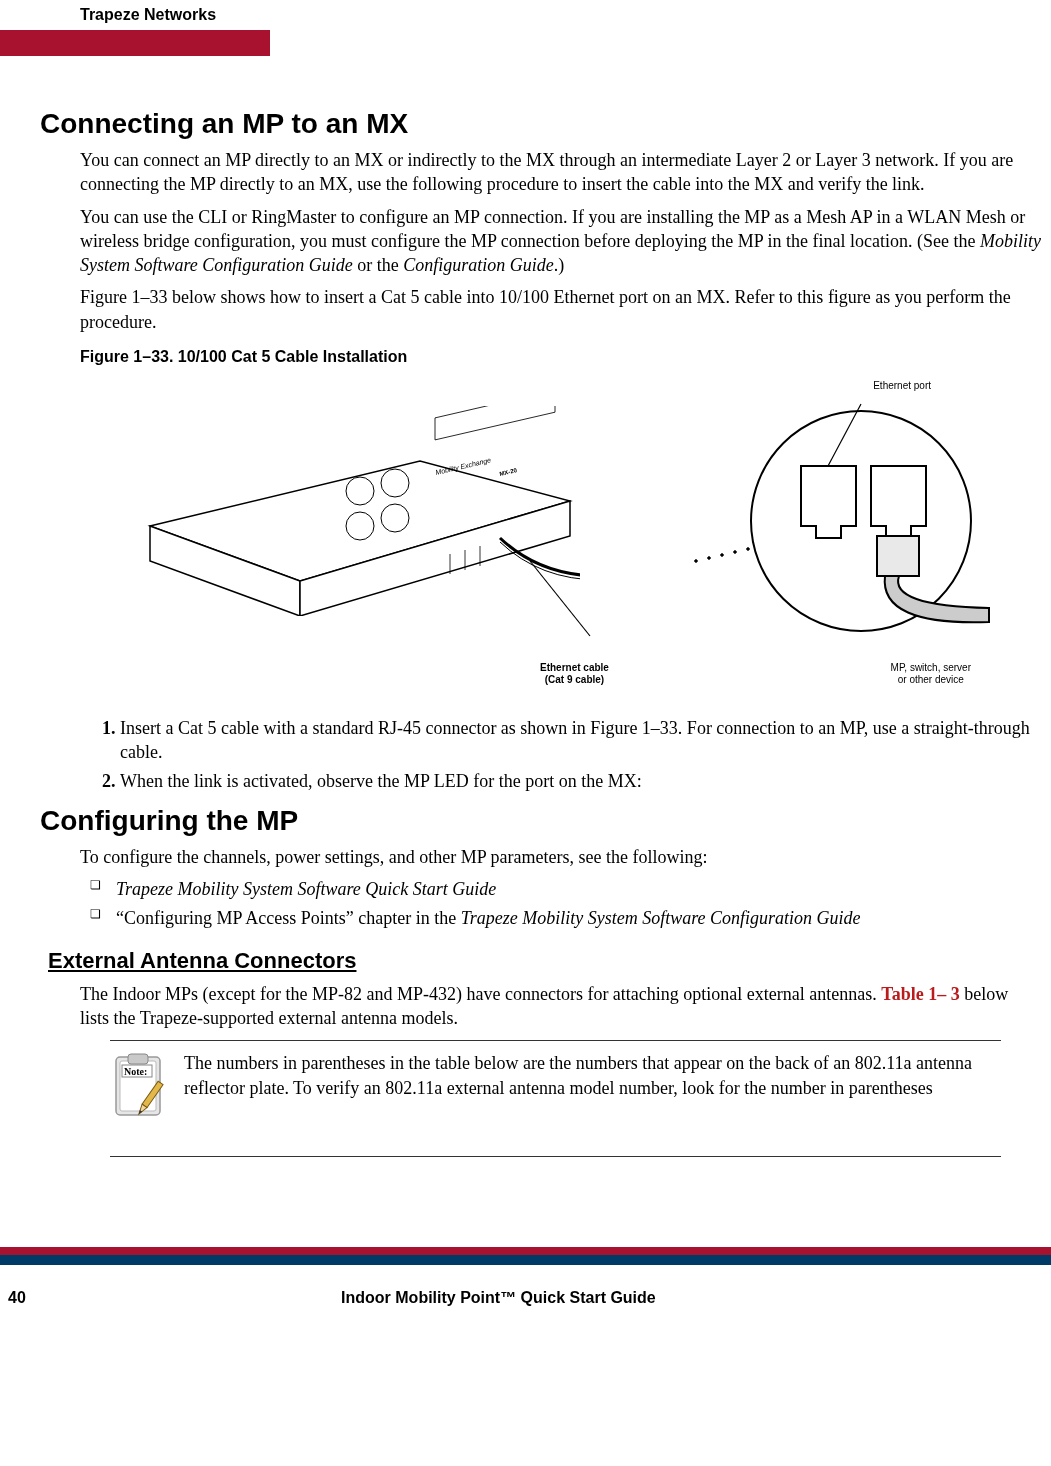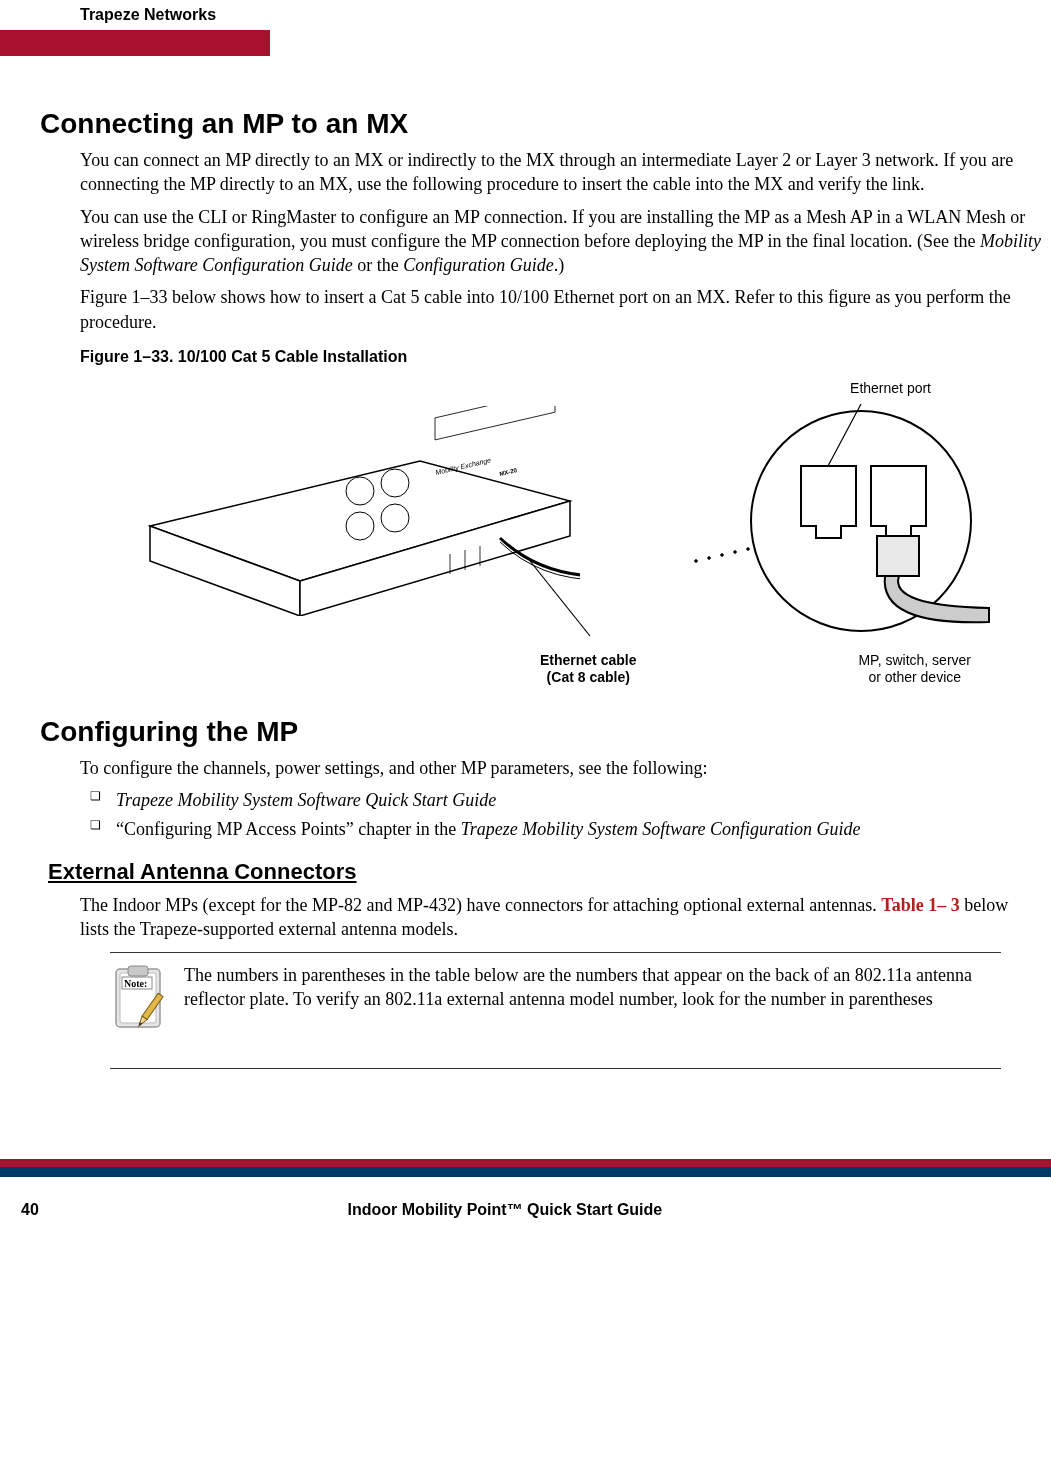--- a/index.html
+++ b/index.html
@@ -60,21 +60,21 @@
     left: 0;
     top: 20px;
   }
   .callout-svg {
     position: absolute;
     right: 10px;
     top: 0;
   }
   .fig-label {
     font-family: Arial, Helvetica, sans-serif;
-    font-size: 14px;
+    font-size: 10px;
     position: absolute;
     text-align: center;
     line-height: 1.2;
   }
   ol.steps {
     margin: 10px 0 10px 50px;
     padding-left: 30px;
     font-family: "Century Schoolbook", Georgia, serif;
   }
   ol.steps li {
@@ -124,21 +124,21 @@
   em { font-style: italic; }
   .footer-bar {
     margin-top: 90px;
     border-top: 8px solid #a8122e;
     border-bottom: 10px solid #003a66;
     height: 0;
   }
   .footer-row {
     display: flex;
     align-items: center;
-    padding: 24px 40px 30px 21px;
+    padding: 24px 40px 30px 8px;
     font-family: Arial, Helvetica, sans-serif;
     font-weight: bold;
     font-size: 16px;
   }
 </style>
 </head>
 <body>
 
 <div class="header">Trapeze Networks</div>
 <div class="red-bar"></div>
@@ -208,32 +208,36 @@
         <rect x="186" y="150" width="42" height="40"></rect>
         <path d="M208 190 q-10 30 90 32 l0 14 q-110 4 -104 -46 z" fill="#ccc"></path>
       </g>
 
       <line x1="137" y1="80" x2="170" y2="18" stroke="#000" stroke-width="1.2"></line>
     </svg>
 
     <div class="fig-label" style="right:70px; top:-6px;">Ethernet port</div>
     <div class="fig-label" style="left:400px; bottom:0;font-weight:bold;">
       <span>Ethernet cable</span><br>
-      <span>(Cat 8 cable)</span>
+      <span>(Cat 9 cable)</span>
     </div>
     <div class="fig-label" style="right:30px; bottom:0;">
       <span>MP, switch, server</span><br>
       <span>or other device</span>
     </div>
 
     <svg style="position:absolute; left:380px; top:170px;" width="80" height="90">
       <line x1="70" y1="80" x2="10" y2="5" stroke="#000" stroke-width="1.2"></line>
     </svg>
   </div>
 
+  <ol class="steps">
+    <li>Insert a Cat 5 cable with a standard RJ-45 connector as shown in Figure 1–33. For connection to an MP, use a straight-through cable.</li>
+    <li>When the link is activated, observe the MP LED for the port on the MX:</li>
+  </ol>
 
   <h1>Configuring the MP</h1>
 
   <p class="body">To configure the channels, power settings, and other MP parameters, see the following:</p>
 
   <ul class="refs">
     <li><em>Trapeze Mobility System Software Quick Start Guide</em></li>
     <li><span>“Configuring MP Access Points” chapter in the </span><em>Trapeze Mobility System Software Configuration Guide</em></li>
   </ul>
 

